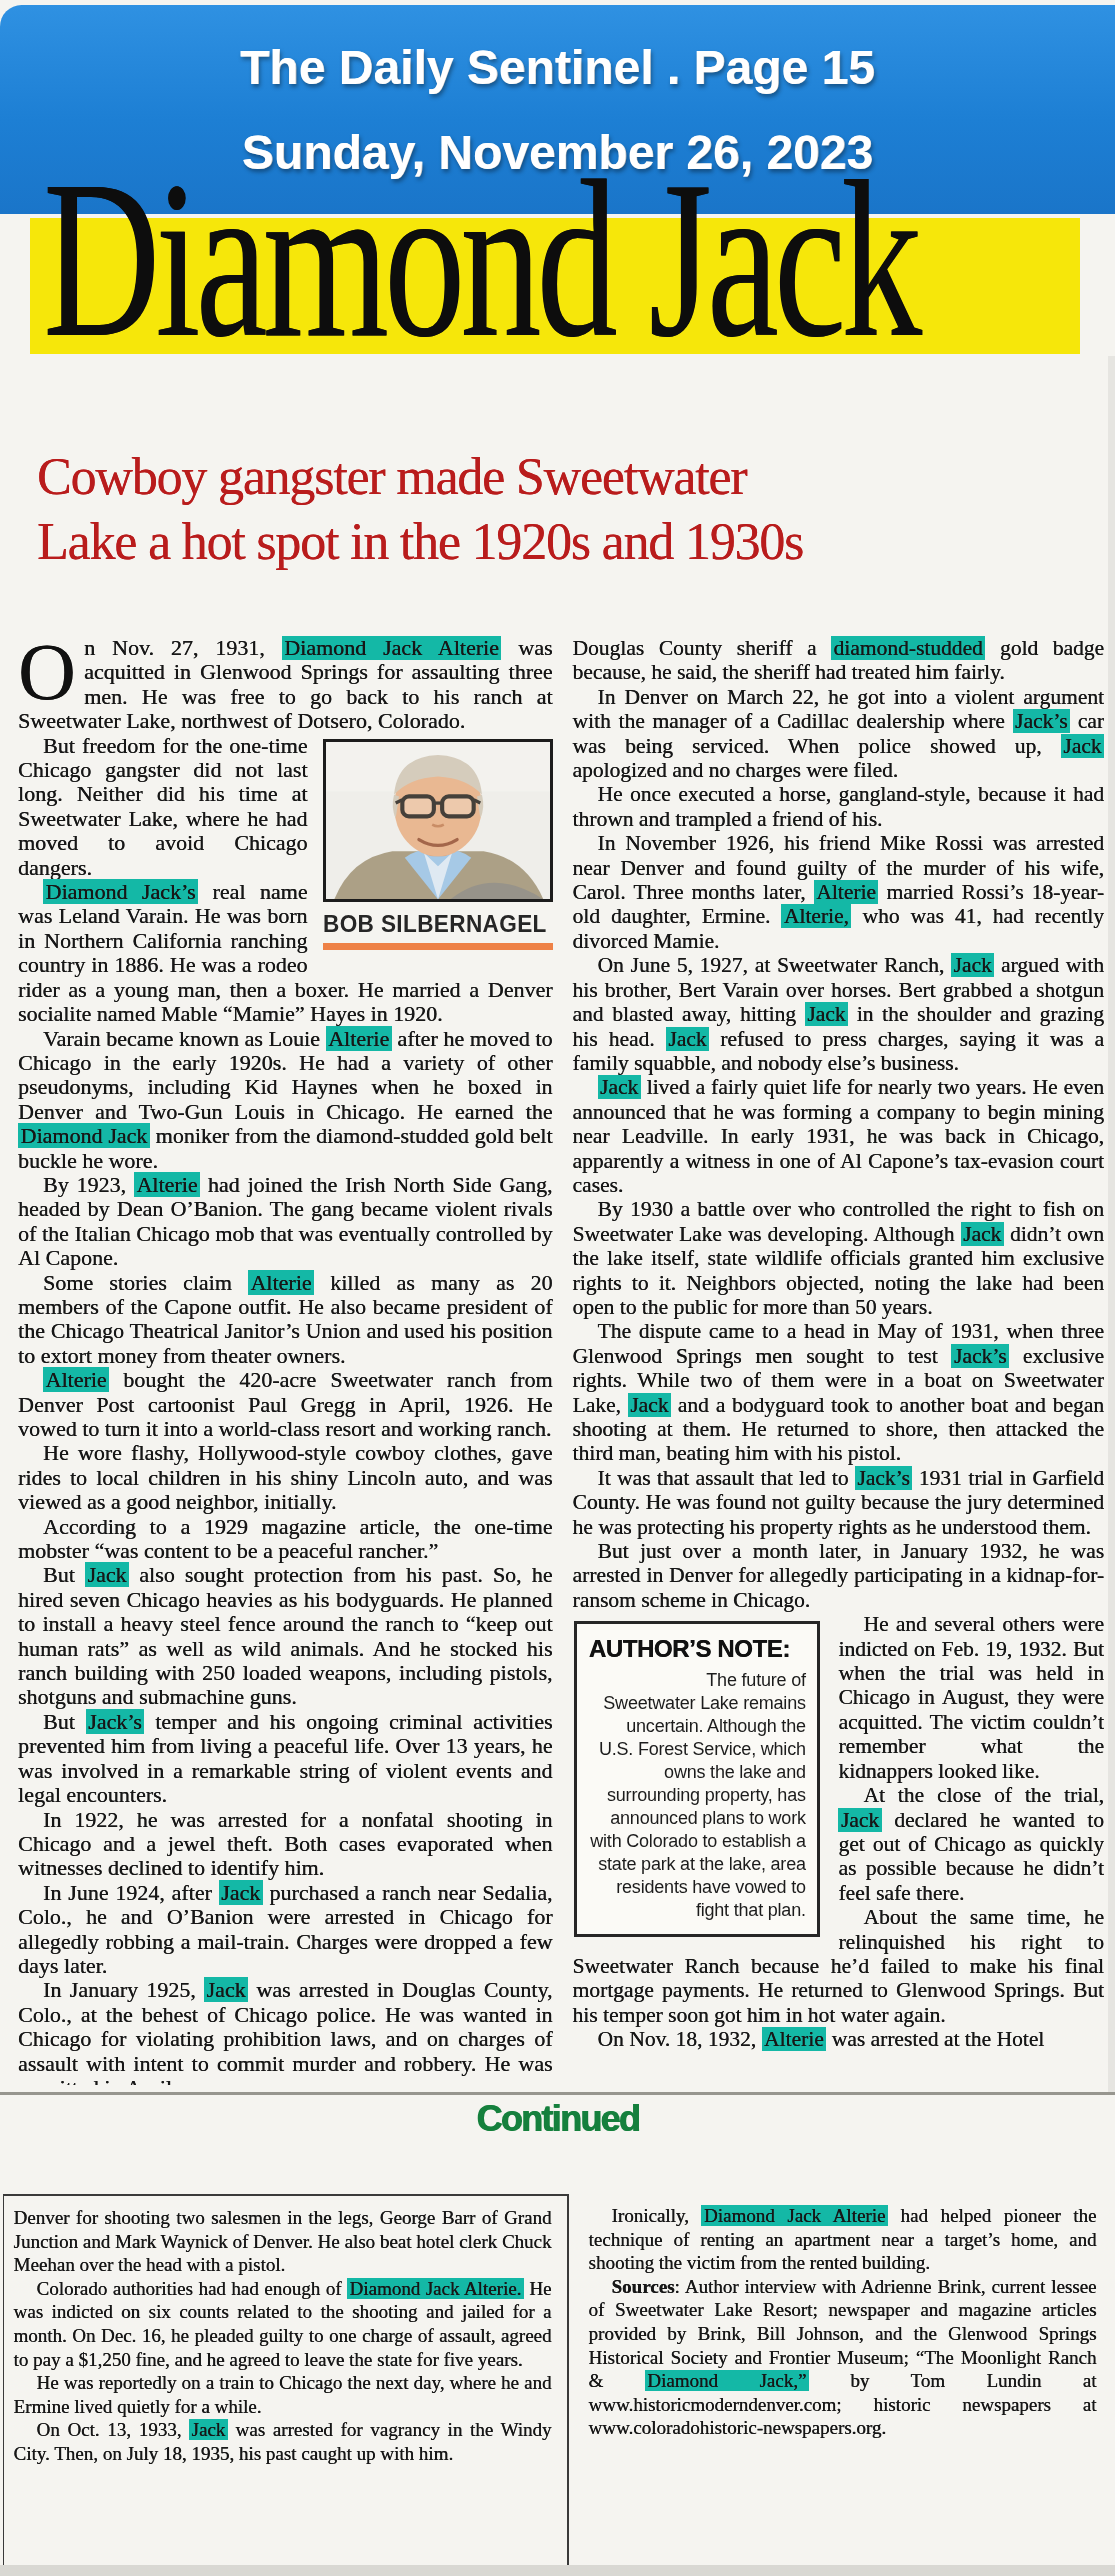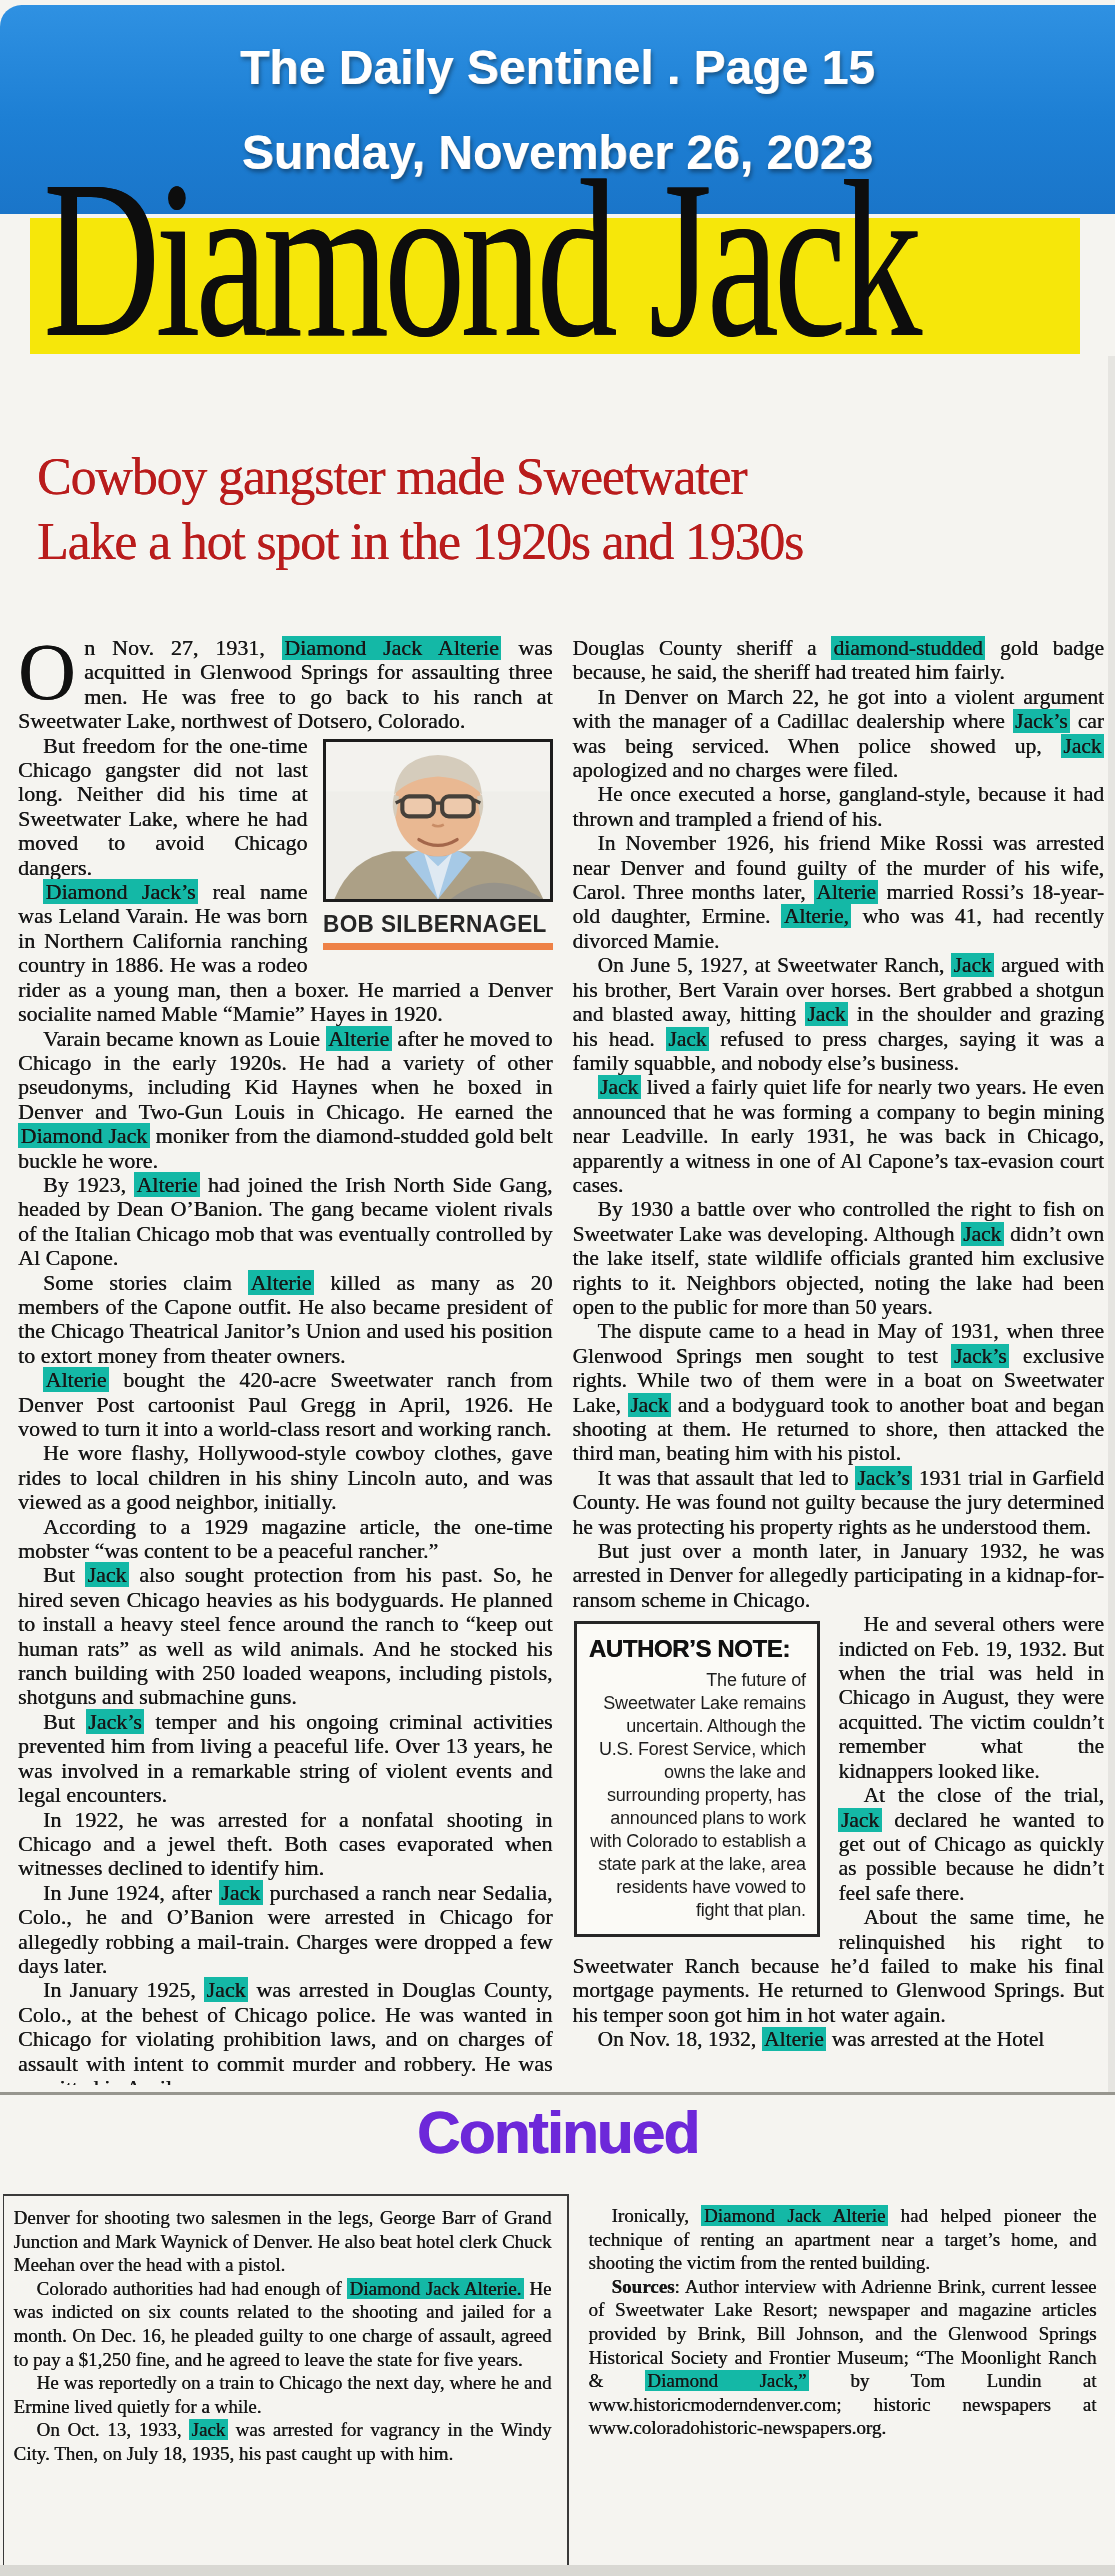--- a/index.html
+++ b/index.html
@@ -39,22 +39,22 @@
   
   .authors-note{float:left;width:217px;border:3.3px solid #262626;background:#fbfaf6;
           margin:8.3px 18px 5px 1.7px;padding:13.2px 11.6px 11.6px;text-indent:0;}
   .an-title{font-family:"Liberation Sans",sans-serif;font-weight:700;font-size:24px;
           letter-spacing:-0.4px;color:#111;text-shadow:0.4px 0 0 currentColor;margin-bottom:8.3px;}
   .an-body{font-family:"Liberation Sans",sans-serif;font-size:18px;line-height:23px;color:#1c1c1c;
           letter-spacing:-0.2px;text-align:right;text-indent:21.5px;}
   
   .rule{position:absolute;top:2092px;left:0;width:1115px;height:2.5px;background:#97968f;}
   .continued{position:absolute;top:2098px;left:0;width:1115px;text-align:center;
-          font-family:"Liberation Sans",sans-serif;font-weight:700;font-size:60px;letter-spacing:-1.7px;
-          color:#6d28d9;text-shadow:1px 0 0 currentColor;}
+          font-family:"Liberation Sans",sans-serif;font-weight:700;font-size:36px;letter-spacing:-1.7px;
+          color:#15803d;text-shadow:1px 0 0 currentColor;}
   .bottom{position:absolute;top:2194px;left:2.5px;width:1108px;height:371px;display:flex;overflow:hidden;}
   .bcol{text-align:justify;font-size:19px;line-height:23.6px;}
   .bcol-left{width:538px;border-top:2.5px solid #3a3a3a;border-left:1.7px solid #3a3a3a;padding:10px 15px 0 10px;}
   .bcol-right{width:508px;border-left:2.5px solid #3a3a3a;padding:10px 0 0 20px;}
   .bcol .para{text-indent:23px;}
   .bcol .para.noindent{text-indent:0;}
   .bottom-strip{position:absolute;bottom:0;left:0;width:1115px;height:10.8px;background:#d9d8d3;}
   .edge-right{position:absolute;top:356px;right:0;width:7.5px;height:1736px;background:#e6e5e1;}
 </style>
 </head>

